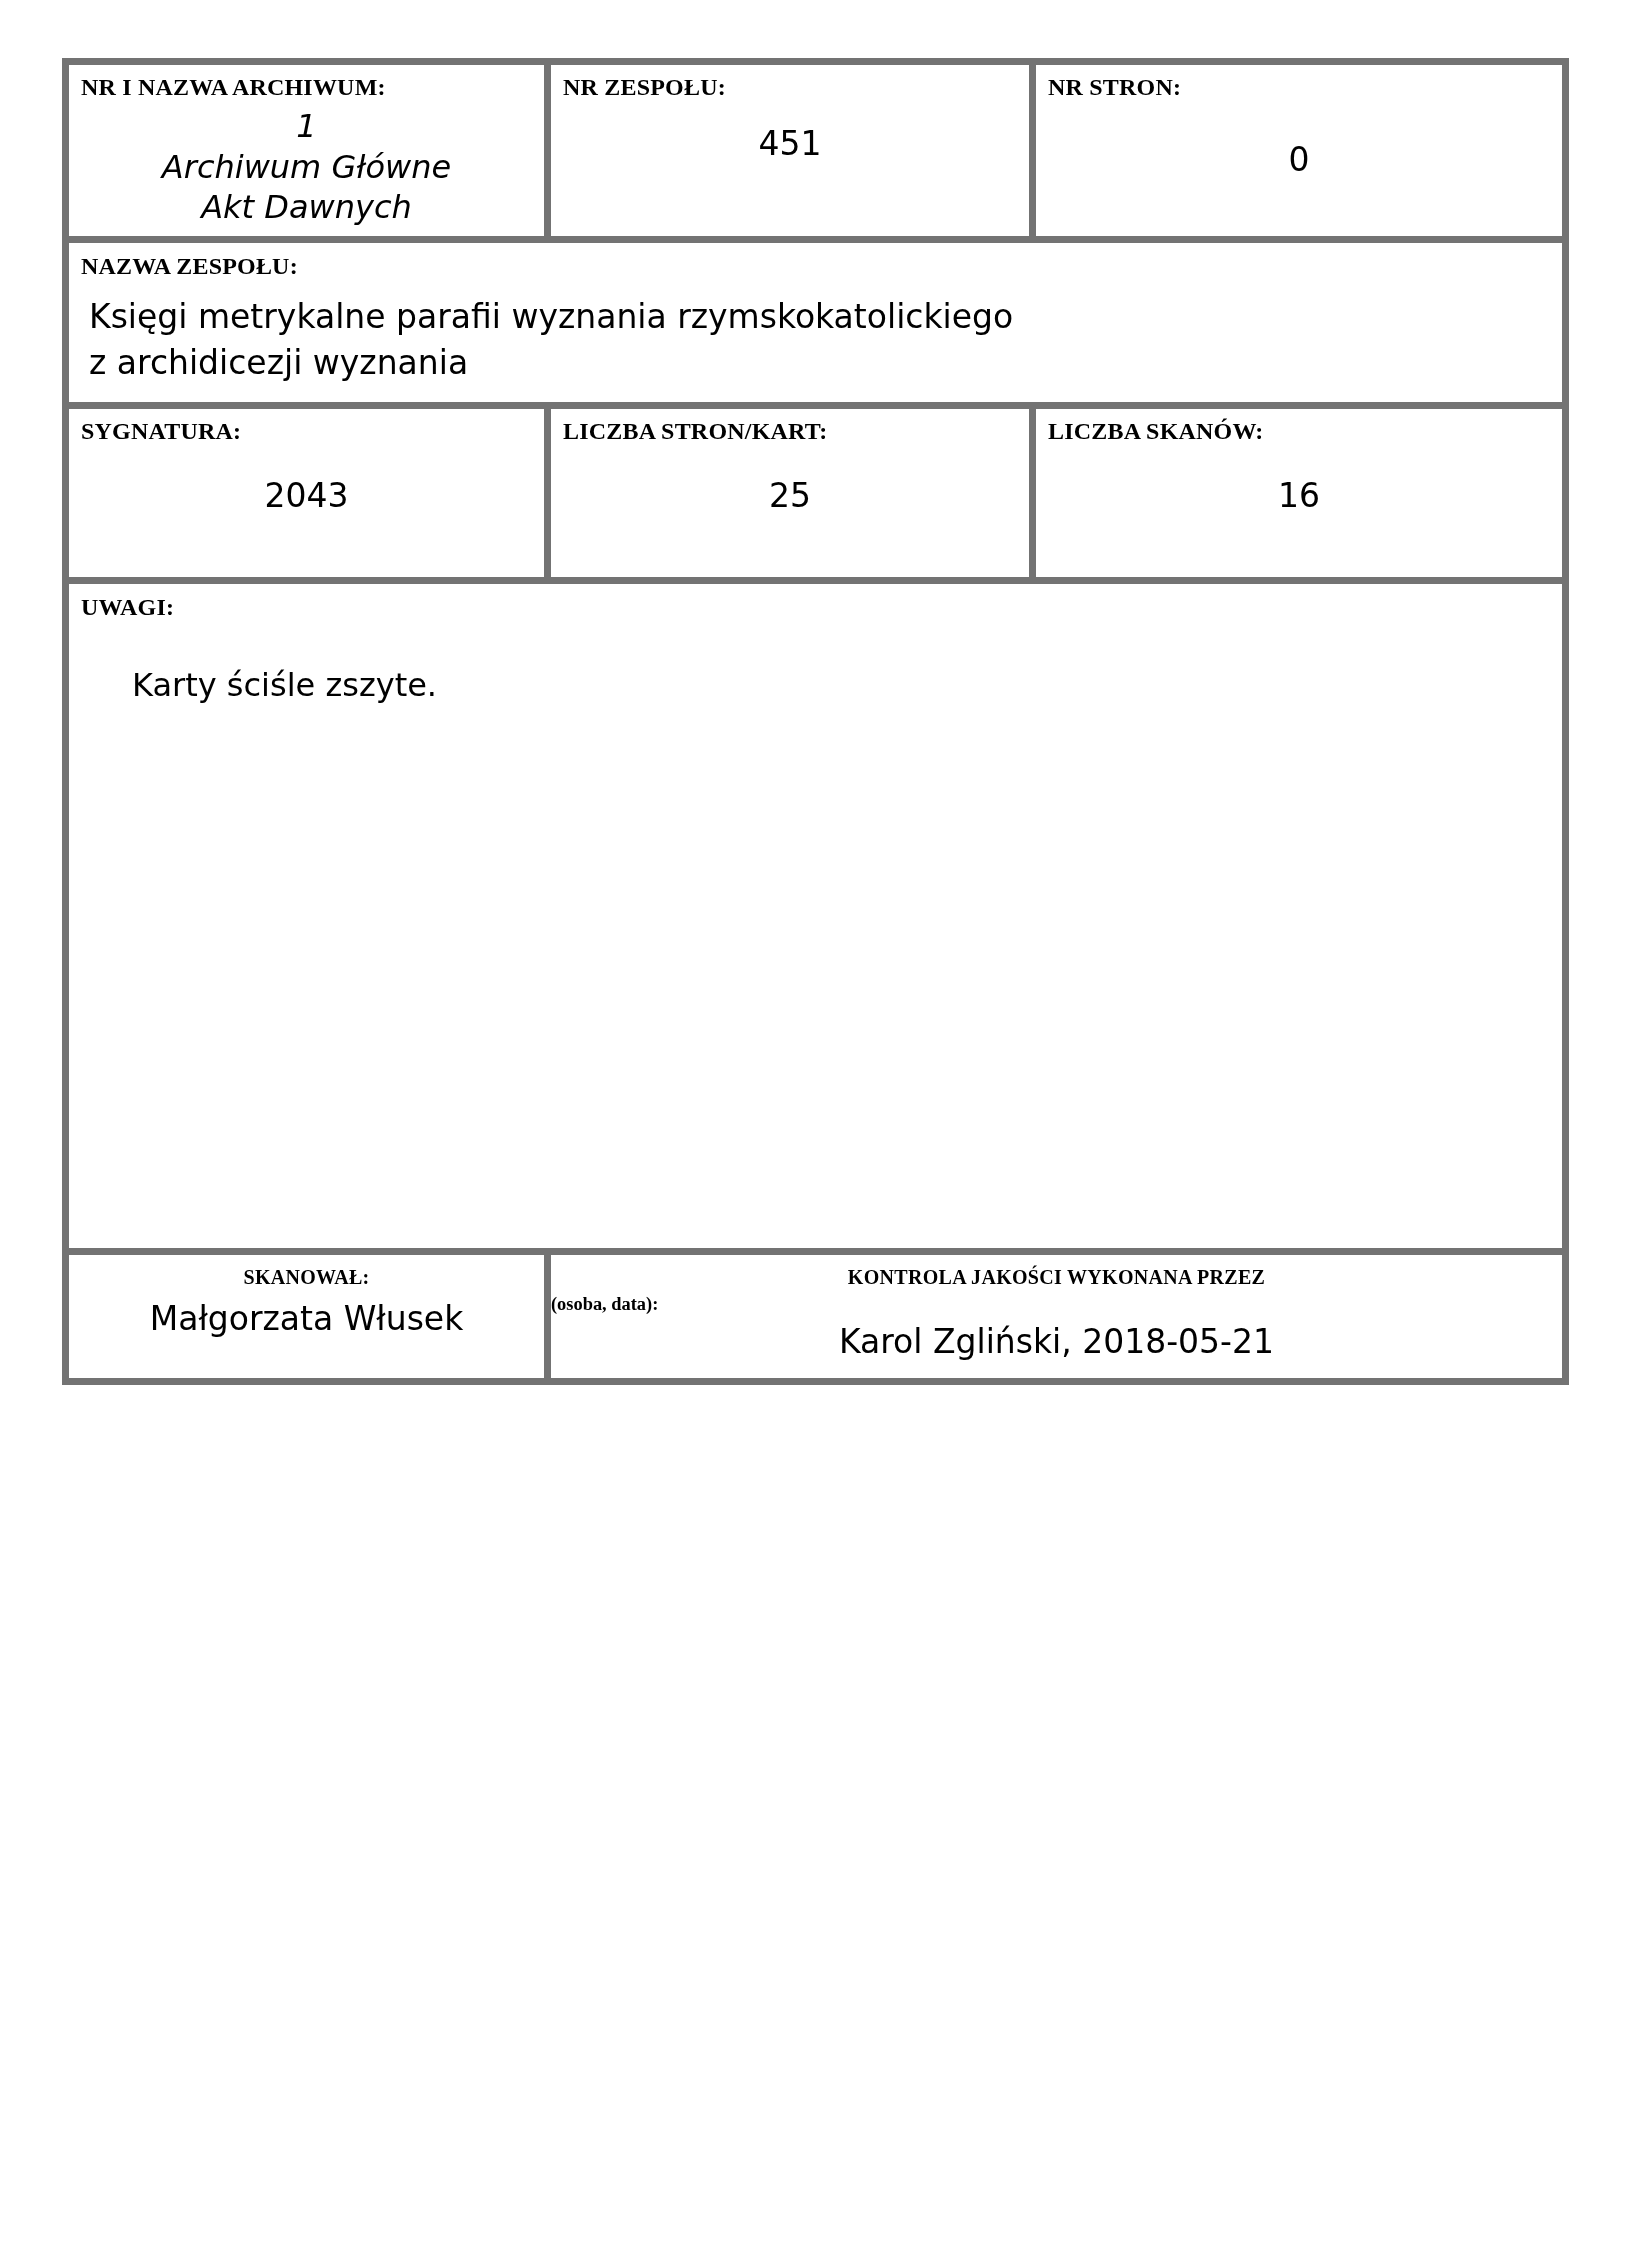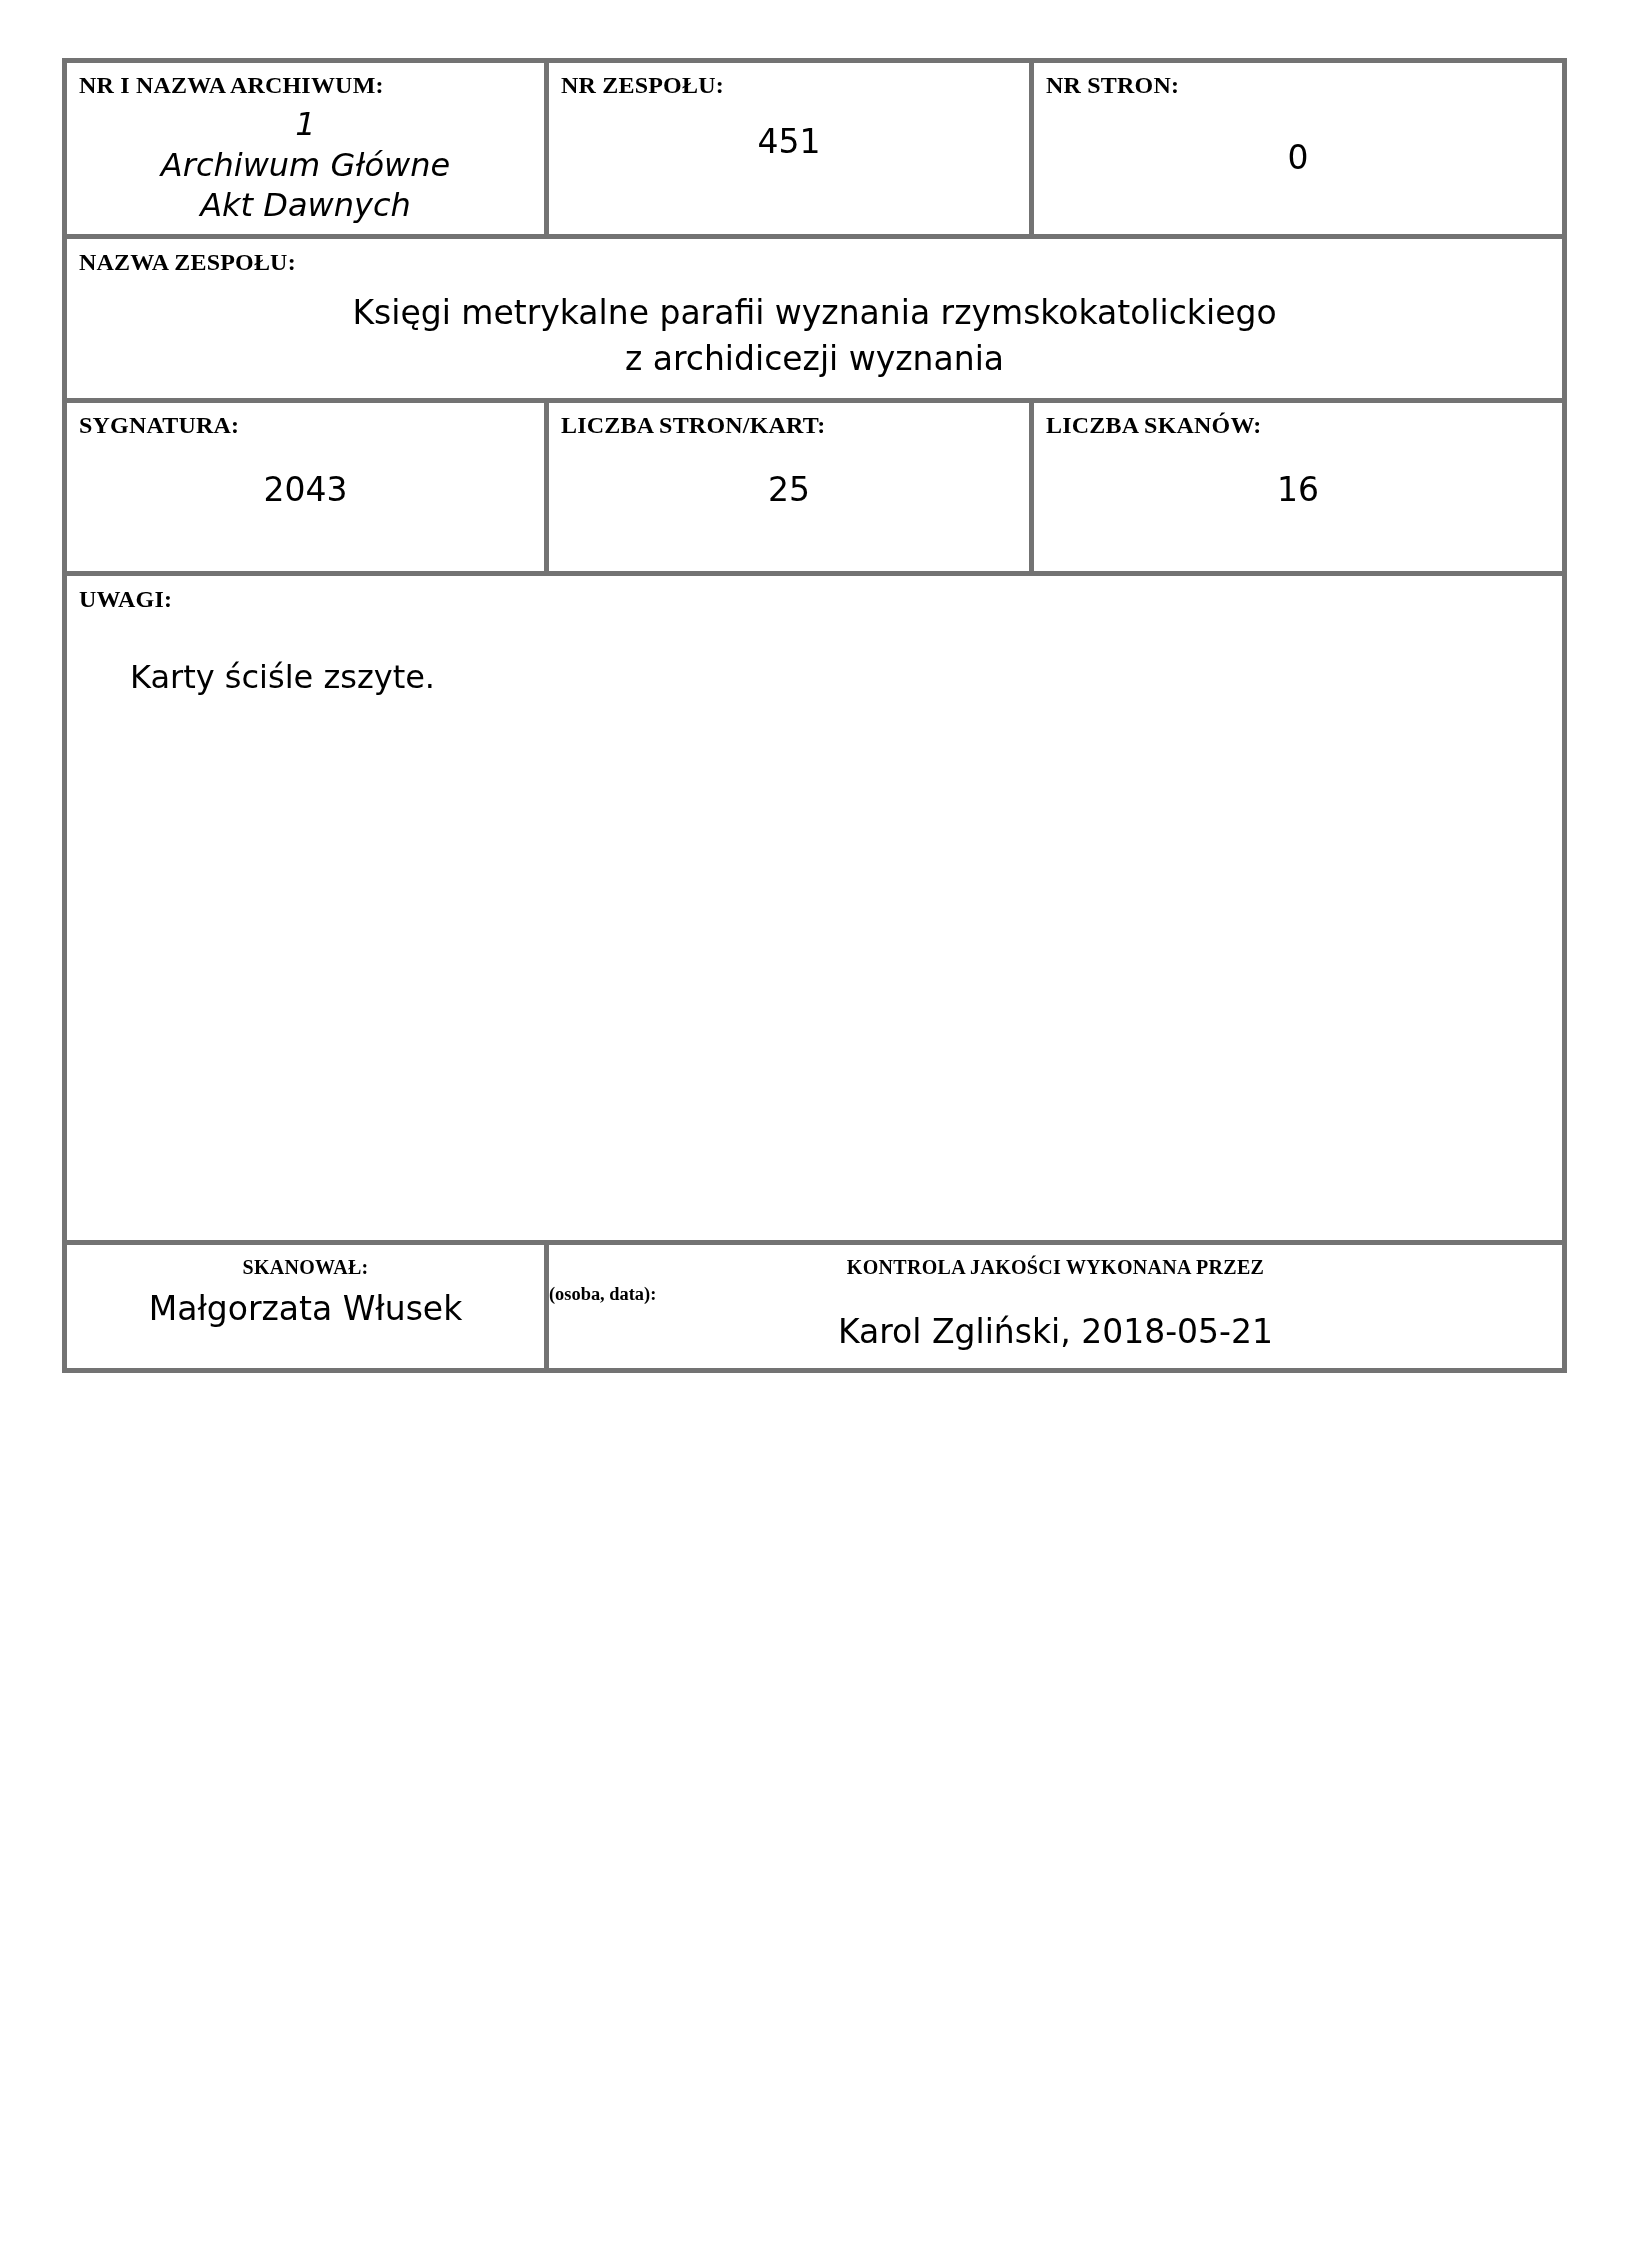--- a/index.html
+++ b/index.html
@@ -20,21 +20,21 @@
     top: 58px;
     width: 1500px;
     box-sizing: border-box;
   }
   table.form {
     border-collapse: collapse;
     width: 100%;
     table-layout: fixed;
   }
   table.form td {
-    border: 5px solid #737373;
+    border: 7px solid #737373;
     vertical-align: top;
     padding: 0;
   }
   .label {
     font-family: "Liberation Serif", serif;
     font-weight: bold;
     font-size: 24px;
     letter-spacing: 0.2px;
     padding: 9.2px 0 0 12px;
     line-height: 1.12;
@@ -63,21 +63,21 @@
   }
   .r1-serie {
     padding-top: 38px;
     font-size: 33px;
   }
 
   
   .fond-name {
     font-family: "DejaVu Sans", sans-serif;
     font-size: 33px;
-    text-align: center;
+    text-align: left;
     line-height: 1.38;
     padding: 14.5px 20px 17px 20px;
   }
 
   
   .r3-val {
     padding-top: 30px;
     padding-bottom: 60px;
     font-size: 33px;
   }

